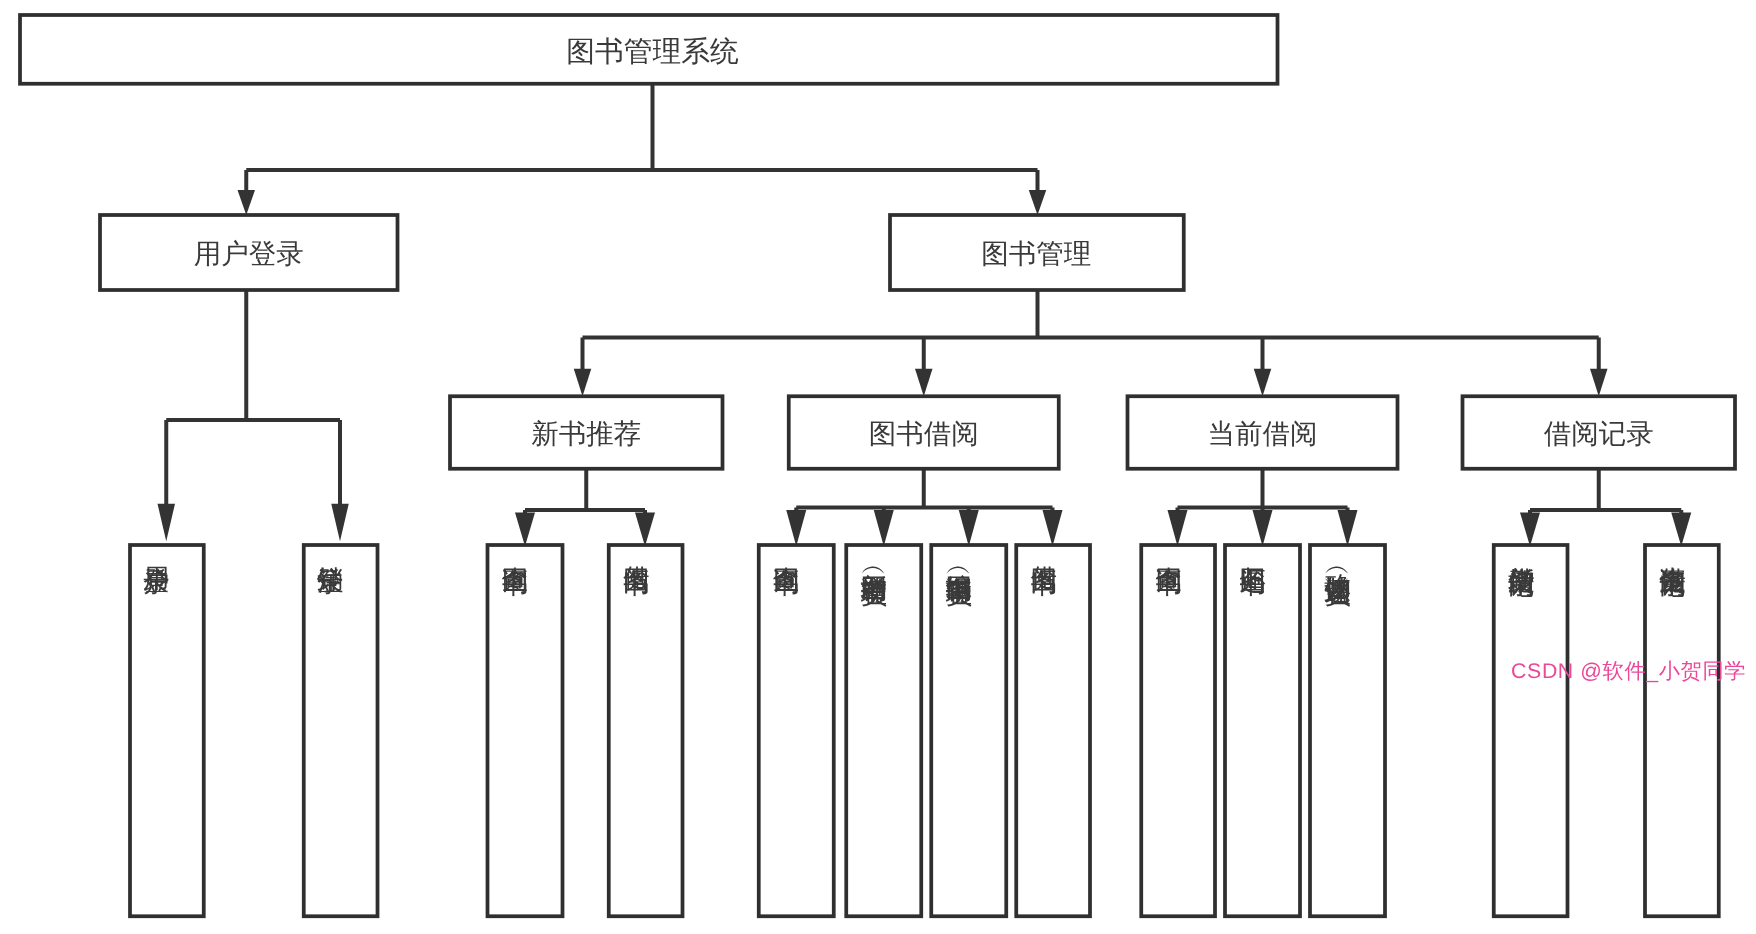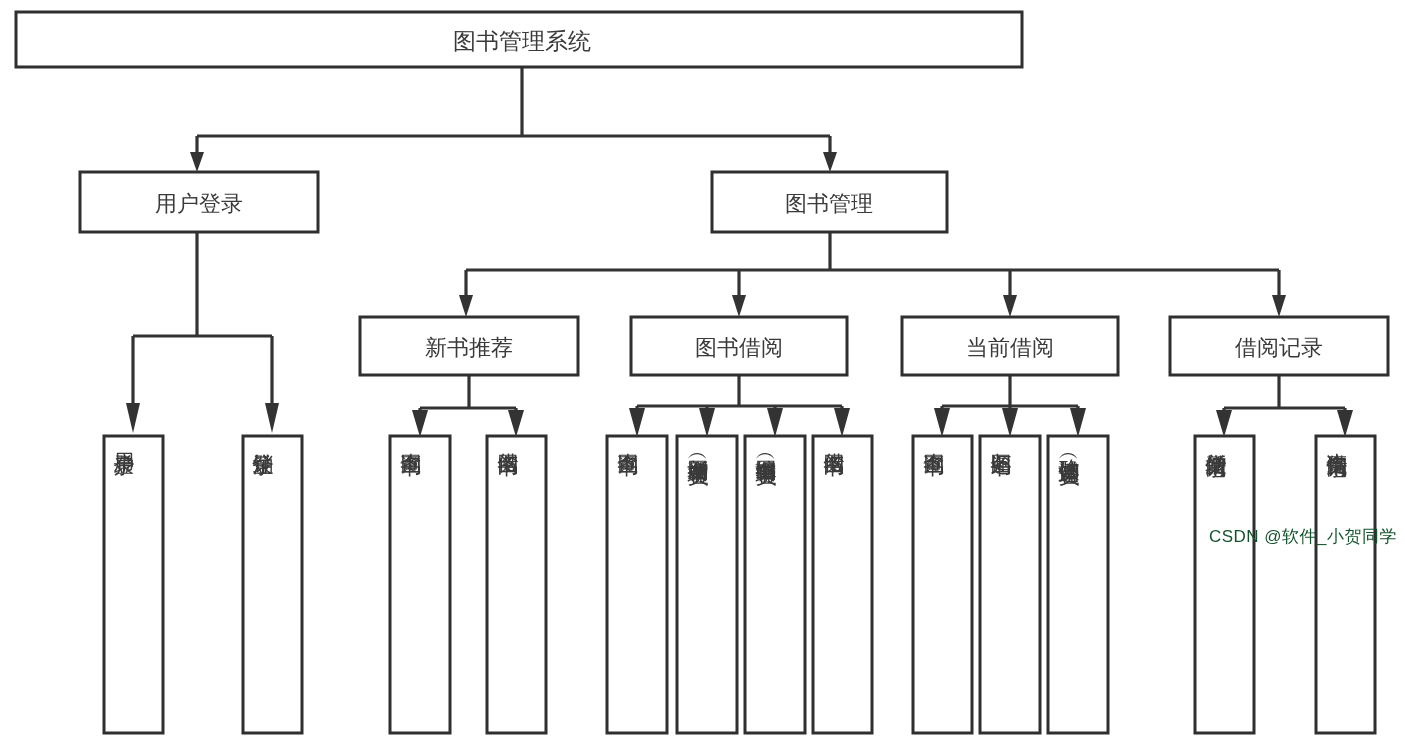--- a/index.html
+++ b/index.html
@@ -73,21 +73,21 @@
     letter-spacing: 1px;
     white-space: nowrap;
     pointer-events: none;
   }
   .watermark {
     position: absolute;
     right: 8px;
     bottom: 3px;
     font-family: "Liberation Sans", "DejaVu Sans", sans-serif;
     font-size: 17px;
-    color: #14532d;
+    color: #ec4899;
     white-space: nowrap;
     letter-spacing: 0.5px;
   }
 </style>
 </head>
 <body>
 
 <div id="diagram-root">
 
   <svg class="diagram-svg" viewBox="0 0 1405 747">

